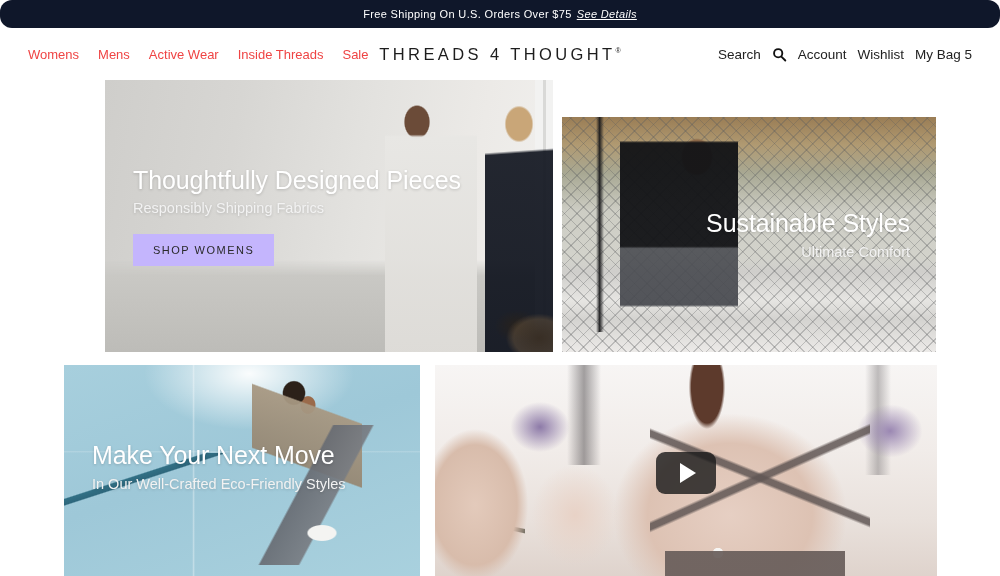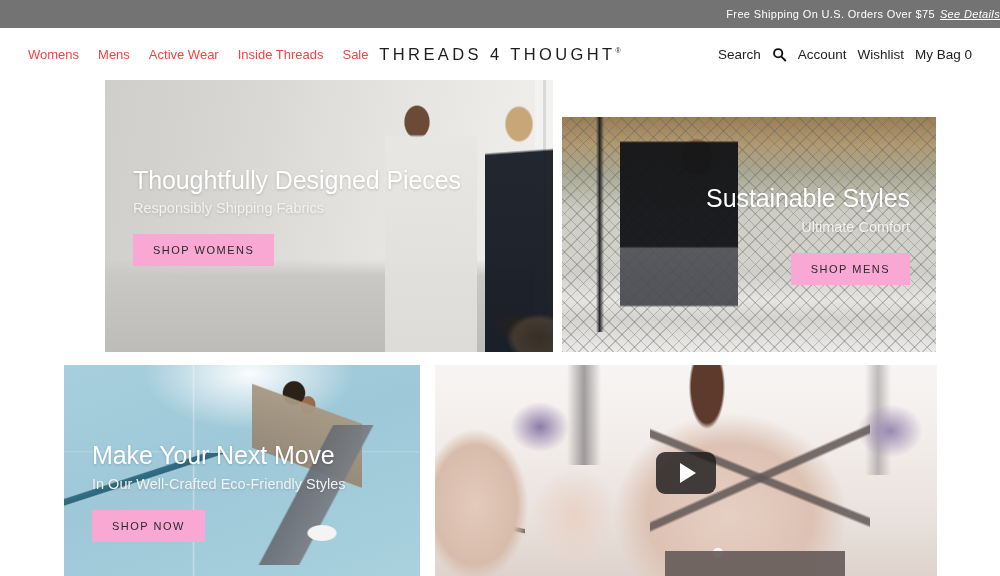--- a/index.html
+++ b/index.html
@@ -6,27 +6,28 @@
   html, body {
     width: 1000px; height: 576px;
     background: #ffffff;
     font-family: "Liberation Sans", sans-serif;
     overflow: hidden;
   }
 
   
   .announce {
     height: 28px;
-    background: #737373;
+    background: #0f172a;
     color: #ffffff;
     display: flex;
     align-items: center;
-    justify-content: flex-end;
+    justify-content: center;
     font-size: 11px;
     letter-spacing: 0.35px;
+    border-radius: 12px;
   }
   .announce .link {
     text-decoration: underline;
     margin-left: 5px;
     color: #ffffff;
     cursor: pointer;
     font-style: italic;
   }
 
   
@@ -209,21 +210,21 @@
   }
   .tile-sub {
     color: #f2f2f2;
     font-size: 14.5px;
     font-weight: 400;
     margin-top: 6px;
     text-shadow: 0 1px 3px rgba(0,0,0,.16);
   }
   .tile-btn {
     margin-top: 18px;
-    background: #f9a8d4;
+    background: #c4b5fd;
     color: #2a2a2a;
     font-size: 11px;
     letter-spacing: 1.5px;
     padding: 10px 20px;
     border: none;
     cursor: pointer;
     font-family: "Liberation Sans", sans-serif;
     white-space: nowrap;
   }
 
@@ -277,21 +278,21 @@
   <nav class="nav-right">
     <span class="nav-item">Search</span>
     <span class="search-icon">
       <svg width="15" height="15" viewBox="0 0 16 16" aria-hidden="true">
         <circle cx="6.6" cy="6.6" r="4.4" fill="none" stroke="#111" stroke-width="2"></circle>
         <line x1="10" y1="10.2" x2="14.2" y2="14.4" stroke="#111" stroke-width="2" stroke-linecap="round"></line>
       </svg>
     </span>
     <span class="nav-item">Account</span>
     <span class="nav-item">Wishlist</span>
-    <span class="nav-item">My Bag 0</span>
+    <span class="nav-item">My Bag 5</span>
   </nav>
 
 </div>
 
 <div class="hero-wrap">
 
   <div class="row-top">
 
     <div class="tile tile-womens">
       <div class="photo photo-womens"></div>
@@ -300,34 +301,32 @@
         <div class="tile-sub">Responsibly Shipping Fabrics</div>
         <button class="tile-btn">SHOP WOMENS</button>
       </div>
     </div>
 
     <div class="tile tile-mens">
       <div class="photo photo-mens"></div>
       <div class="tile-content align-right">
         <div class="tile-heading">Sustainable Styles</div>
         <div class="tile-sub">Ultimate Comfort</div>
-        <button class="tile-btn">SHOP MENS</button>
       </div>
     </div>
 
   </div>
 
   <div class="row-bottom">
 
     <div class="tile tile-move">
       <div class="photo photo-move"></div>
       <div class="tile-content align-left">
         <div class="tile-heading">Make Your Next Move</div>
         <div class="tile-sub">In Our Well-Crafted Eco-Friendly Styles</div>
-        <button class="tile-btn">SHOP NOW</button>
       </div>
     </div>
 
     <div class="tile tile-video">
       <div class="photo photo-video"></div>
       <button class="play-btn">
         <span class="play-tri"></span>
       </button>
     </div>
 

